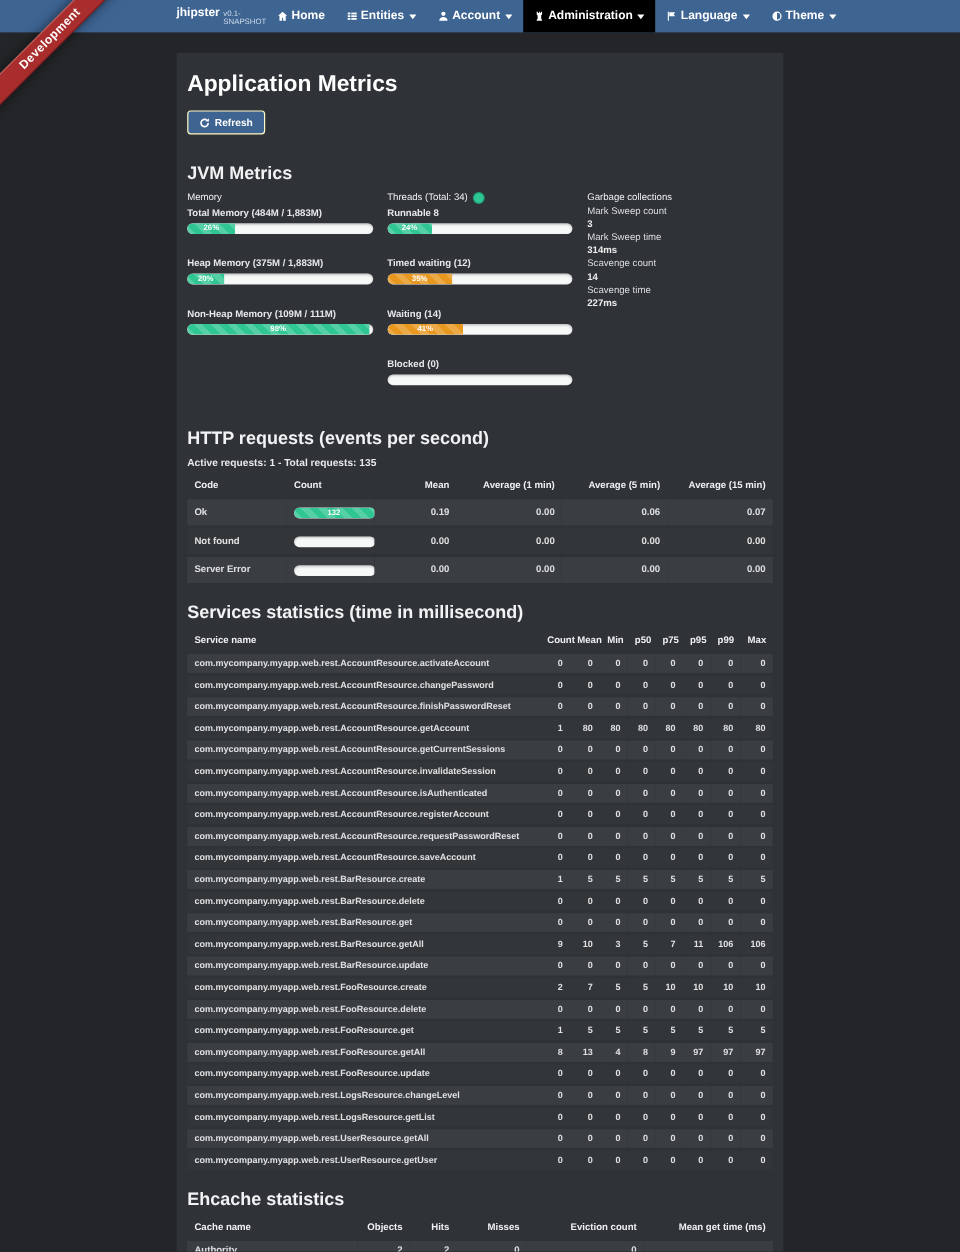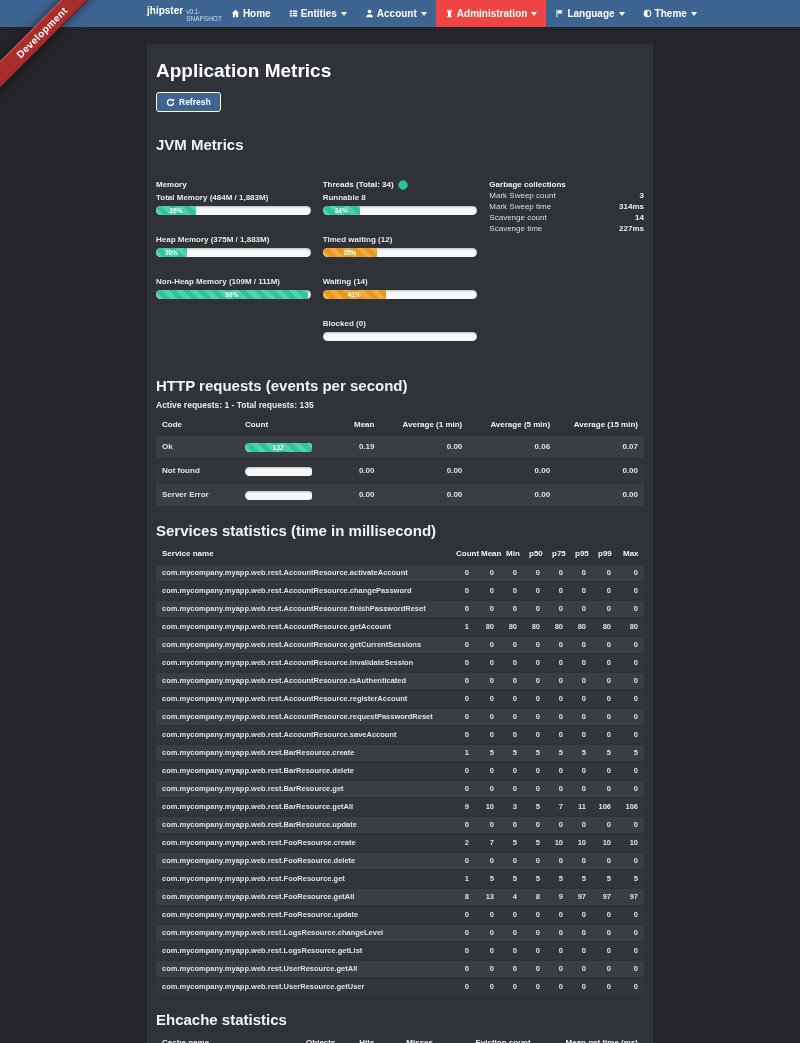--- a/index.html
+++ b/index.html
@@ -18,46 +18,46 @@
   }
   
   nav{background:var(--navbar);height:27px;width:100%;}
   .nav-inner{width:506px;margin:0 auto;height:100%;display:flex;justify-content:space-between;align-items:center;}
   .brand{display:flex;align-items:baseline;gap:3px;color:#fff;text-decoration:none;cursor:pointer;}
   .brand-name{font-size:10px;font-weight:700;}
   .brand-version{font-size:6.5px;color:#cfdbe9;font-weight:400;}
   .nav-menu{display:flex;height:100%;align-items:center;}
   .nav-item{display:flex;align-items:center;gap:3px;padding:0 9px;height:100%;
     color:#fff;font-size:10px;font-weight:700;text-decoration:none;cursor:pointer;white-space:nowrap;}
-  .nav-item.active{background:#ef4444;}
+  .nav-item.active{background:#000000;}
   .nav-item .icon svg{display:block;}
   .caret{width:0;height:0;border-left:3px solid transparent;border-right:3px solid transparent;border-top:4px solid #fff;margin-left:1px;}
   .icon{display:inline-flex;align-items:center;}
   
   .panel{width:506px;margin:17px auto 0;background:#2f3236;padding:8px 9px 12px;box-sizing:border-box;}
   h2{font-size:19px;font-weight:700;color:#fff;margin:8px 0 10px;}
   h3{font-size:15px;font-weight:700;color:#f1f2f3;margin:16px 0 6px;}
   .btn-refresh{
     background:var(--navbar);border:1px solid #fef9c3;border-radius:3px;color:#fff;
     font-family:inherit;font-size:8.5px;font-weight:700;padding:4px 9px;
     display:inline-flex;align-items:center;gap:4px;cursor:pointer;margin-bottom:8px;
   }
   
   .jvm-grid{display:flex;gap:12px;}
   .jvm-col{flex:1;min-width:0;}
-  .col-heading{font-size:8px;font-weight:700;color:#f0f1f2;display:flex;align-items:center;gap:4px;line-height:11px;margin-top:20px;}
+  .col-heading{font-size:8px;font-weight:400;color:#f0f1f2;display:flex;align-items:center;gap:4px;line-height:11px;}
   .metric{margin-bottom:20px;}
   .metric-label{font-size:8px;font-weight:700;color:#e7e8ea;margin:3px 0 3px;line-height:10px;}
   .progress{background:#f7f8f8;height:9px;border-radius:9px;overflow:hidden;box-shadow:inset 0 1px 2px rgba(0,0,0,.25);}
   .fill{height:100%;border-radius:9px 2px 2px 9px;font-size:6.5px;font-weight:700;color:#fff;text-align:center;line-height:9px;
     background-image:repeating-linear-gradient(45deg,rgba(255,255,255,.18) 0 5px,rgba(255,255,255,0) 5px 10px);}
   .fill.success{background-color:var(--success);}
   .fill.warning{background-color:var(--warning);}
   .dot{width:8px;height:8px;border-radius:50%;background:var(--success);border:1px solid #1f9a70;display:inline-block;}
-  .kv{display:flex;justify-content:space-between;font-size:8px;line-height:11px;color:#dcdee0;}
+  .kv{display:flex;justify-content:space-between;font-size:8px;line-height:11px;color:#dcdee0;flex-direction:column;}
   .kv .v{font-weight:700;color:#eceded;}
   .summary{font-size:8.5px;font-weight:700;color:#e9eaec;margin:2px 0 6px;}
   
   table{width:100%;border-collapse:collapse;table-layout:fixed;}
   th{font-size:8px;font-weight:700;color:#f0f1f3;padding:4px 6px;line-height:10px;}
   td{font-size:8px;font-weight:700;color:#dfe1e3;padding:3px 6px;line-height:10px;border-top:2px solid #2f3236;
      overflow:hidden;white-space:nowrap;text-overflow:ellipsis;}
   tbody tr{background:#333639;}
   tbody tr:nth-child(odd){background:#3a3d41;}
   .al{text-align:left;} .ar{text-align:right;}

